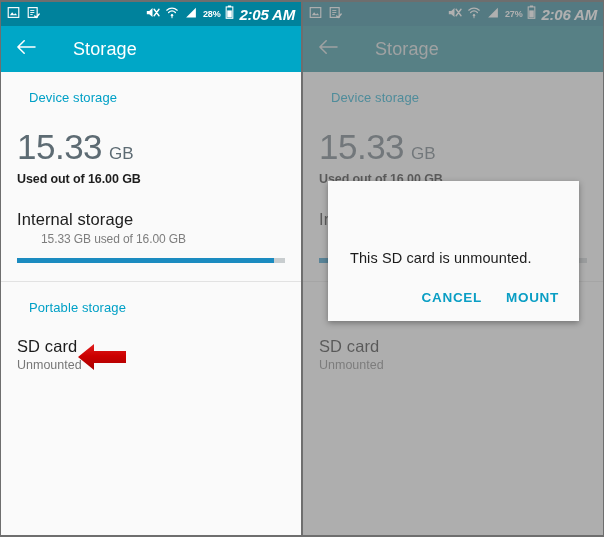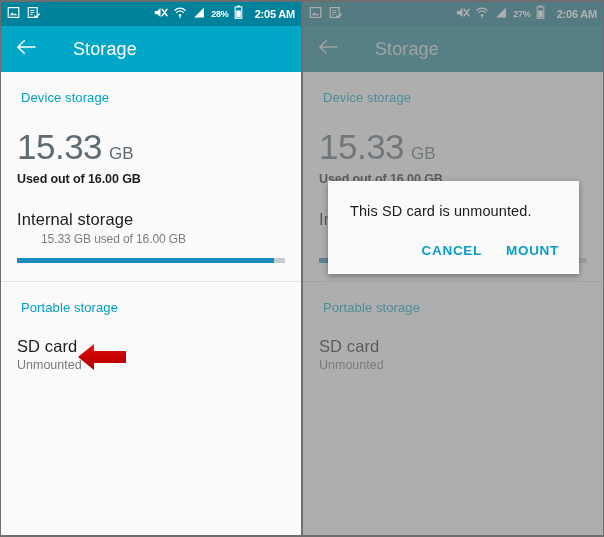--- a/index.html
+++ b/index.html
@@ -56,25 +56,26 @@
 
   .sb-icon { display: block; }
 
   .sb-batt-pct {
     font-size: 9px;
     font-weight: bold;
     letter-spacing: -0.2px;
     color: #ffffff;
   }
   .sb-clock {
-    font-size: 11px;
+    font-size: 15px;
     font-weight: bold;
     letter-spacing: -0.2px;
     color: #ffffff;
-    margin-left: 7px;
+    margin-left: 0;
+    font-style: italic;
   }
 
   
   .appbar {
     height: 46px;
     background: #00a7c7;
     display: flex;
     align-items: center;
     padding: 2px 14px;
     gap: 36px;
@@ -88,21 +89,21 @@
   }
   .panel.right .appbar-title { color: #d3d9da; }
   .panel.right .back-arrow svg path { stroke: #d3d9da; }
 
   
   .content { position: relative; }
 
   .section-header {
     font-size: 13px;
     color: #00a0c6;
-    padding: 18px 16px 0 20px;
+    padding: 18px 16px 0 28px;
     letter-spacing: 0.1px;
   }
 
   .big-number-row {
     padding: 22px 16px 0 16px;
     display: flex;
     align-items: baseline;
   }
   .big-number {
     font-size: 35px;
@@ -184,20 +185,21 @@
     top: 179px;
     width: 251px;
     background: #fafafa;
     box-shadow: 0 2px 6px rgba(0,0,0,0.35);
   }
   .dialog-body { padding: 22px 22px 4px 22px; }
   .dialog-line {
     font-size: 14.5px;
     color: #1b1b1b;
     letter-spacing: 0.1px;
+    margin-top: 47px;
   }
   .dialog-line + .dialog-line { margin-top: 26px; }
 
   .dialog-actions {
     display: flex;
     justify-content: flex-end;
     gap: 24px;
     padding: 20px 20px 16px 20px;
   }
   .dialog-btn {

